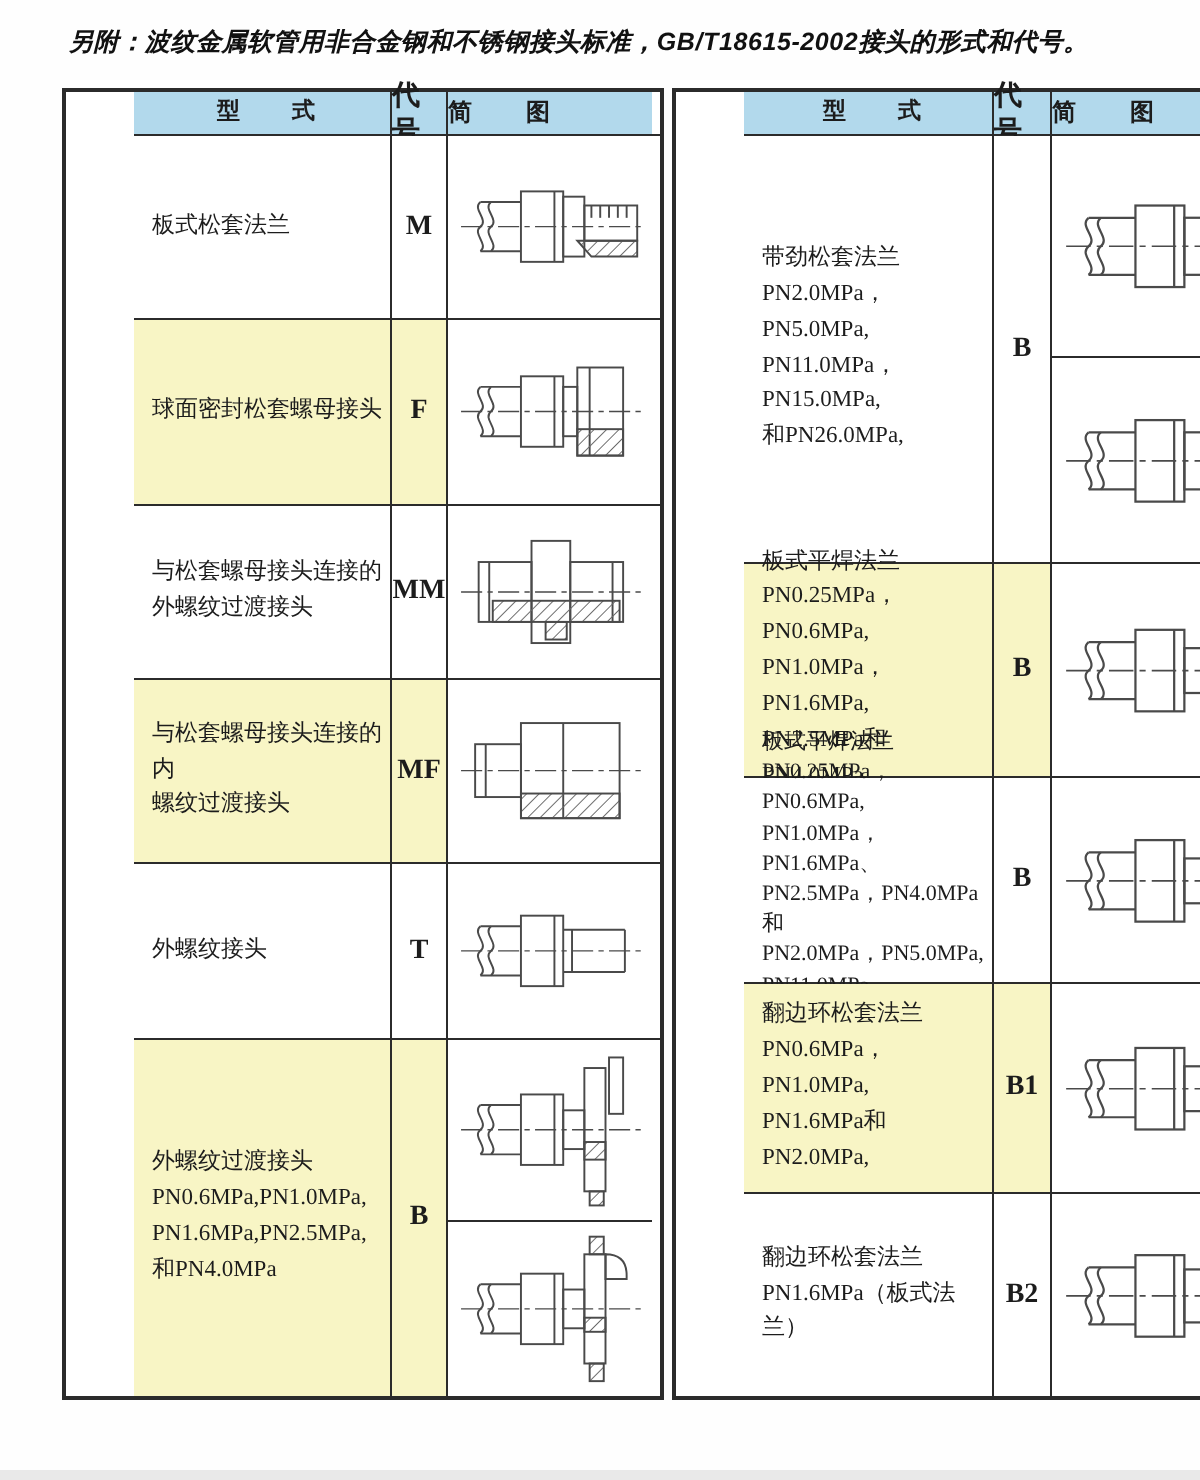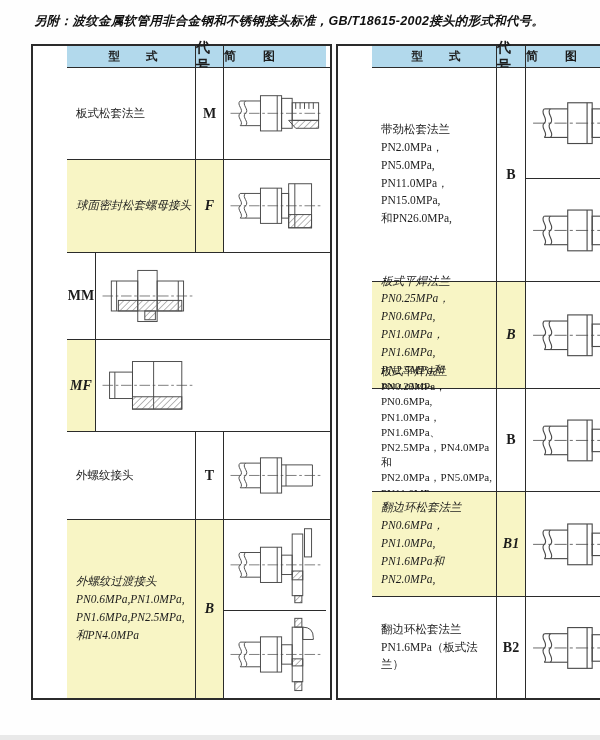--- a/index.html
+++ b/index.html
@@ -17,21 +17,21 @@
   .tbl{border:2px solid #2b2b2b;background:#fff;padding-left:34px;}
   .tr{display:flex;box-sizing:border-box;align-items:stretch;}
   .tr + .tr{border-top:1px solid #2b2b2b;}
   .td{box-sizing:border-box;display:flex;align-items:center;background:#fff;}
   .td + .td{border-left:1px solid #2b2b2b;}
   .th{justify-content:center;font-weight:700;font-size:12px;letter-spacing:1px;}
   .head .td{background:var(--hdr,#b2d9ec);}
   .type{padding:4px 4px 4px 9px;font-size:11.5px;line-height:1.55;white-space:pre-line;}
   .code{justify-content:center;font-size:14px;font-weight:600;font-family:"Liberation Serif",serif;}
   .diagcell{flex-direction:column;padding:0;align-items:stretch;}
-  .hl .type,.hl .code{background:var(--yl,#f8f5c5);font-style:italic;}
+  .hl .type,.hl .code{background:var(--yl,#f8f5c5);}
   .tbl-left .type{width:128px}.tbl-left .code{width:28px}.tbl-left .diagcell{width:103px}
   .tbl-right .type{width:124px}.tbl-right .code{width:29px}.tbl-right .diagcell{width:119px}
   .dwrap{width:100%;flex:1;display:flex;align-items:center;justify-content:center;box-sizing:border-box;overflow:hidden;}
   .split .dwrap + .dwrap{border-top:1px solid #2b2b2b;}
   .dwrap svg{width:95%;height:93%;}
   .scan-edge{position:absolute;left:0;bottom:0;width:600px;height:5px;background:#e9e9e9;}
 </style>
 </head>
 <body>
 
@@ -96,38 +96,42 @@
               <rect x="62" y="31" width="8" height="28"></rect>
               <rect x="70" y="20" width="26" height="50"></rect>
               <line x1="77" y1="20" x2="77" y2="70"></line>
               <rect x="70" y="55" width="26" height="15" fill="url(#hatchp)"></rect>
             </svg>
           </div>
       </div>
     </div>
 
     <div class="tr" style="height:87px">
+      <div class="td type">与松套螺母接头连接的
+外螺纹过渡接头</div>
       <div class="td code">MM</div>
       <div class="td diagcell">
         <div class="dwrap">
             <svg viewBox="0 0 110 90" preserveAspectRatio="xMidYMid meet" fill="none" stroke="#4a4a4a" stroke-width="1.1">
               <line x1="4" y1="45" x2="106" y2="45" stroke-dasharray="12 3 3 3" stroke-width="0.8"></line>
               <rect x="14" y="28" width="30" height="34"></rect>
               <line x1="20" y1="28" x2="20" y2="62"></line>
               <rect x="44" y="16" width="22" height="58"></rect>
               <rect x="66" y="28" width="30" height="34"></rect>
               <line x1="90" y1="28" x2="90" y2="62"></line>
               <rect x="22" y="50" width="72" height="12" fill="url(#hatchp)"></rect>
               <rect x="52" y="62" width="12" height="10" fill="url(#hatchp)"></rect>
             </svg>
           </div>
       </div>
     </div>
 
     <div class="tr hl" style="height:92px">
+      <div class="td type">与松套螺母接头连接的内
+螺纹过渡接头</div>
       <div class="td code">MF</div>
       <div class="td diagcell">
         <div class="dwrap">
             <svg viewBox="0 0 110 90" preserveAspectRatio="xMidYMid meet" fill="none" stroke="#4a4a4a" stroke-width="1.1">
               <line x1="4" y1="45" x2="106" y2="45" stroke-dasharray="12 3 3 3" stroke-width="0.8"></line>
               <rect x="12" y="30" width="26" height="30"></rect>
               <line x1="18" y1="30" x2="18" y2="60"></line>
               <rect x="38" y="18" width="56" height="54"></rect>
               <line x1="62" y1="18" x2="62" y2="72"></line>
               <rect x="38" y="58" width="56" height="14" fill="url(#hatchp)"></rect>

